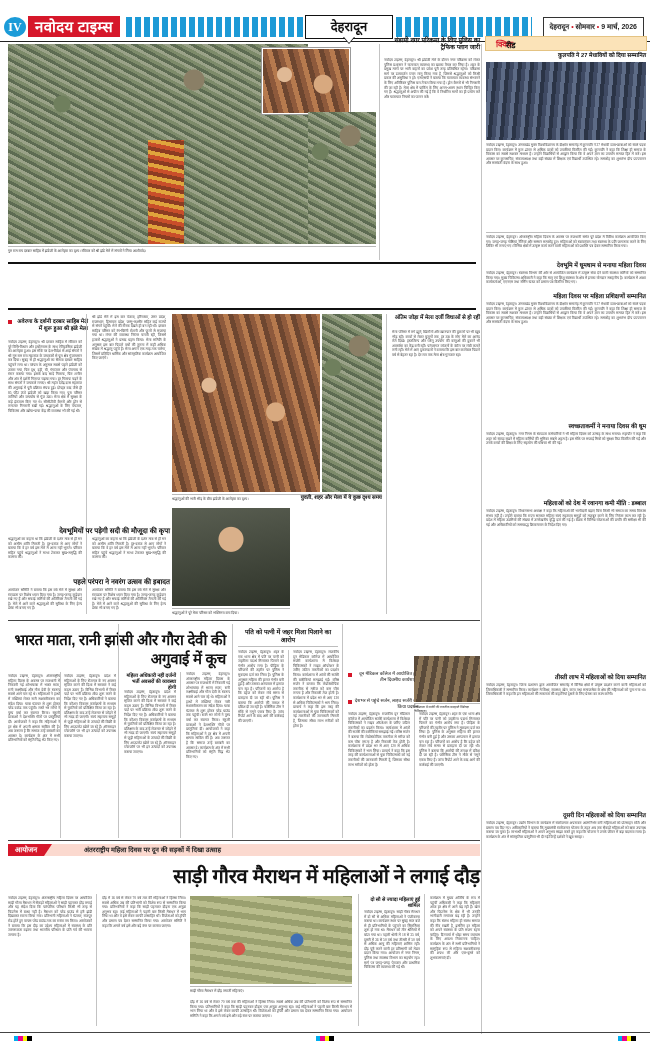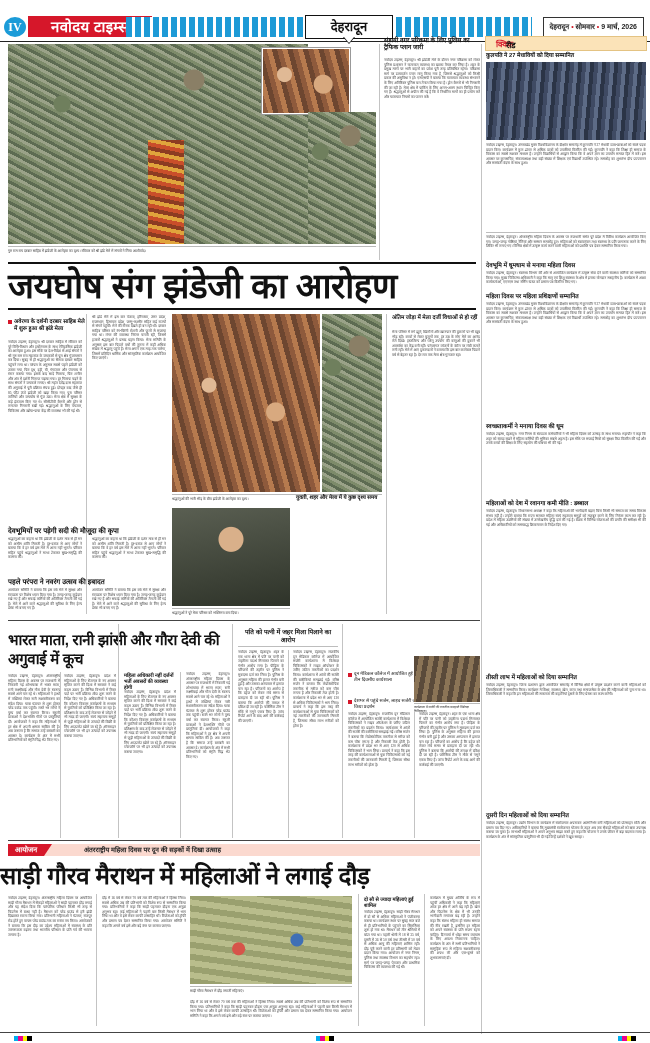--- a/index.html
+++ b/index.html
@@ -6,21 +6,21 @@
   body{font-family:"Liberation Sans", sans-serif;}
   .page{
     position:relative;width:650px;height:1043px;background:#ffffff;
     overflow:hidden;margin:0 auto;
   }
   .masthead{position:absolute;left:0;top:14px;width:650px;height:26px;background:#ffffff;}
   .mh-logo{position:absolute;left:4px;top:3px;width:22px;height:20px;border-radius:50%;
     background:#1b9bd8;color:#fff;font-weight:bold;font-size:12px;text-align:center;line-height:20px;
     font-family:"Liberation Serif",serif;}
   .mh-name{position:absolute;left:28px;top:2px;height:21px;background:#d6172a;color:#fff;
-    font-size:15px;font-weight:bold;padding:0 23px;line-height:21px;letter-spacing:.3px;}
+    font-size:15px;font-weight:bold;padding:0 7px;line-height:21px;letter-spacing:.3px;}
   .mh-bars{position:absolute;top:3px;height:20px;
     background:repeating-linear-gradient(to right,#1d9ad6 0 6px,#ffffff 6px 9px);}
   .mh-bars.l{left:126px;width:180px;}
   .mh-bars.r{right:118px;width:145px;}
   .mh-city{position:absolute;left:305px;top:1px;width:86px;height:22px;border:1px solid #111;
     background:#fff;text-align:center;font-size:13px;font-weight:bold;line-height:22px;color:#111;}
   .mh-city:after{content:"";position:absolute;left:50%;margin-left:-6px;top:21px;
     width:0;height:0;border-left:6px solid transparent;border-right:6px solid transparent;border-top:7px solid #111;}
   .mh-city:before{content:"";position:absolute;left:50%;margin-left:-5px;top:21px;z-index:2;
     width:0;height:0;border-left:5px solid transparent;border-right:5px solid transparent;border-top:6px solid #fff;}
@@ -81,21 +81,21 @@
   .tagband{position:absolute;background:#fbd9cf;height:12px;}
   .tagband span{position:absolute;left:76px;top:1px;font-size:6.6px;font-weight:bold;color:#222;
     font-family:"Liberation Sans",sans-serif;white-space:nowrap;}
 
   .quickhdr{position:absolute;left:485px;top:36px;width:160px;height:13px;background:#fbe3b8;
     border:1px solid #e4c383;}
   .quickhdr span{position:absolute;left:10px;top:1px;font-size:8px;font-weight:bold;color:#111;
     font-family:"Liberation Sans",sans-serif;}
   .quickhdr span i{color:#d6172a;font-style:normal;}
 
-  .sub{position:absolute;font-weight:bold;color:#111;font-family:"Liberation Sans",sans-serif;}
+  .sub{position:absolute;font-weight:bold;color:#111;font-family:"Liberation Sans",sans-serif;text-align:right;}
 
   .bul{position:relative;padding-left:6px;}
   .bul:before{content:"";position:absolute;left:0;top:2px;width:3.5px;height:3.5px;background:#d6172a;}
 
   .colrule{position:absolute;width:.5px;background:#c3c3c3;}
   .hrule{position:absolute;height:.5px;background:#bdbdbd;}
   .hrule.dark{background:#444;height:1px;}
 
   .footmark{position:absolute;bottom:2px;height:5px;width:18px;
     background:linear-gradient(to right,#00aeef 0 4.5px,#ec008c 4.5px 9px,#fff200 9px 13.5px,#000 13.5px 18px);}
@@ -155,21 +155,20 @@
   <div class="sub" style="left:486px;top:500px;width:160px;font-size:6px;line-height:7px;">महिलाओं को देश में रवानगा कमी मीति : डब्बाल</div>
   <div class="txt" style="position:absolute;left:486px;top:509px;width:160px;height:160px;">नवोदय टाइम्स, देहरादून। विधानसभा अध्यक्ष ने कहा कि महिलाओं की भागीदारी बढ़ाए बिना किसी भी समाज का समग्र विकास संभव नहीं है। उन्होंने बताया कि राज्य सरकार महिला स्वयं सहायता समूहों को मजबूत करने के लिए निरंतर काम कर रही है। प्रदेश में महिला उद्यमियों की संख्या में उल्लेखनीय वृद्धि दर्ज की गई है। बैठक में विभिन्न योजनाओं की प्रगति की समीक्षा भी की गई और अधिकारियों को समयबद्ध क्रियान्वयन के निर्देश दिए गए।</div>
 
   <div class="sub" style="left:486px;top:674px;width:160px;font-size:6px;line-height:7px;">तीस्ती लाभ में महिलाओं को दिया सम्मानित</div>
   <div class="txt" style="position:absolute;left:486px;top:683px;width:160px;height:124px;">नवोदय टाइम्स, देहरादून। जिला प्रशासन द्वारा आयोजित समारोह में विभिन्न क्षेत्रों में उत्कृष्ट प्रदर्शन करने वाली महिलाओं को जिलाधिकारी ने सम्मानित किया। कार्यक्रम में शिक्षा, स्वास्थ्य, खेल, कला तथा समाजसेवा के क्षेत्र की महिलाओं को चुना गया था। जिलाधिकारी ने कहा कि इन महिलाओं की सफलता की कहानियां दूसरों के लिए प्रेरणा का काम करेंगी।</div>
 
   <div class="sub" style="left:486px;top:812px;width:160px;font-size:6px;line-height:7px;">दूसरी दिन महिलाओं को दिया सम्मानित</div>
   <div class="txt" style="position:absolute;left:486px;top:821px;width:160px;height:205px;">नवोदय टाइम्स, देहरादून। उद्योग विभाग के कार्यक्रम में स्वरोजगार अपनाकर आत्मनिर्भर बनीं महिलाओं को प्रोत्साहन राशि और प्रमाण पत्र दिए गए। अधिकारियों ने बताया कि मुख्यमंत्री स्वरोजगार योजना के तहत अब तक सैकड़ों महिलाओं को ऋण उपलब्ध कराया जा चुका है। लाभार्थी महिलाओं ने अपने अनुभव साझा करते हुए कहा कि योजना ने उनके जीवन में बड़ा बदलाव लाया है। कार्यक्रम के अंत में सांस्कृतिक प्रस्तुतियां भी दी गईं जिन्हें दर्शकों ने खूब सराहा।</div>
 
   <div class="headrule" style="top:262px;"></div>
-  <div class="mainhead">जयघोष संग झंडेजी का आरोहण</div>
   <div class="headrule" style="top:308px;"></div>
 
   <div class="sub bul" style="left:8px;top:318px;width:74px;font-size:5.6px;line-height:6.6px;">अवेरणा के दर्शनी दरबार साहिब मेले में शुरू हुआ श्री झंडे मेला</div>
   <div class="txt" style="position:absolute;left:8px;top:340px;width:74px;height:182px;">नवोदय टाइम्स, देहरादून। श्री दरबार साहिब में रविवार को पूरे विधि-विधान और हर्षोल्लास के साथ ऐतिहासिक झंडेजी का आरोहण हुआ। इस मौके पर देश-विदेश से आई संगतों ने श्री गुरु राम राय महाराज के जयकारों से पूरा क्षेत्र गुंजायमान कर दिया। सुबह से ही श्रद्धालुओं का सैलाब दरबार साहिब पहुंचने लगा था।
 
 परंपरा के अनुसार सबसे पहले झंडेजी को उतारा गया, फिर दूध, दही, घी, गंगाजल और पंचगव्य से स्नान कराया गया। इसके बाद सादे गिलाफ, फिर शनील और अंत में दर्शनी गिलाफ चढ़ाया गया। हर गिलाफ चढ़ने के साथ संगतों ने जयकारे लगाए।
 
 श्री महंत देवेंद्र दास महाराज की अगुवाई में पूरी प्रक्रिया संपन्न हुई। दोपहर बाद जैसे ही 85 फीट ऊंचे झंडेजी को खड़ा किया गया, पूरा परिसर तालियों और जयघोष से गूंज उठा।
 
 मेला क्षेत्र में सुरक्षा के कड़े इंतजाम किए गए थे। सीसीटीवी कैमरों और ड्रोन से लगातार निगरानी रखी गई। श्रद्धालुओं के लिए पेयजल, चिकित्सा और खोया-पाया केंद्र की व्यवस्था भी की गई थी।</div>
@@ -264,21 +263,21 @@
 
 पुलिस ने बताया कि आरोपी की तलाश में दबिश दी जा रही है। फोरेंसिक टीम ने मौके से नमूने एकत्र किए हैं। जांच रिपोर्ट आने के बाद आगे की कार्रवाई की जाएगी।</div>
 
   <div class="hrule dark" style="left:8px;top:840px;width:472px;"></div>
 
   <div class="tagband" style="left:8px;top:844px;width:472px;">
     <span>अंतरराष्ट्रीय महिला दिवस पर दून की सड़कों में दिखा उत्साह</span>
   </div>
   <div class="tag" style="left:8px;top:844px;">आयोजन</div>
 
-  <div class="sub" style="left:0;top:862px;width:472px;font-size:24px;line-height:28px;letter-spacing:-.3px;white-space:nowrap;">साड़ी गौरव मैराथन में महिलाओं ने लगाई दौड़</div>
+  <div class="sub" style="left:8px;top:862px;width:472px;font-size:20px;line-height:28px;letter-spacing:-.3px;white-space:nowrap;">साड़ी गौरव मैराथन में महिलाओं ने लगाई दौड़</div>
 
   <div class="txt" style="position:absolute;left:8px;top:896px;width:84px;height:128px;">नवोदय टाइम्स, देहरादून। अंतरराष्ट्रीय महिला दिवस पर आयोजित साड़ी गौरव मैराथन में सैकड़ों महिलाओं ने साड़ी पहनकर दौड़ लगाई और यह संदेश दिया कि पारंपरिक परिधान किसी भी तरह से फिटनेस में बाधा नहीं है।
 
 मैराथन को परेड ग्राउंड से हरी झंडी दिखाकर रवाना किया गया। प्रतिभागी महिलाओं ने घंटाघर, राजपुर रोड होते हुए वापस परेड ग्राउंड तक का रास्ता तय किया।
 
 आयोजकों ने बताया कि इस दौड़ का उद्देश्य महिलाओं में स्वास्थ्य के प्रति जागरूकता बढ़ाना तथा भारतीय परिधान के प्रति गर्व की भावना जगाना है।</div>
   <div class="colrule" style="left:96px;top:894px;height:132px;"></div>
   <div class="txt" style="position:absolute;left:102px;top:896px;width:84px;height:128px;">दौड़ में 16 वर्ष से लेकर 70 वर्ष तक की महिलाओं ने हिस्सा लिया। सबसे अधिक उम्र की प्रतिभागी को विशेष रूप से सम्मानित किया गया।
 
 प्रतिभागियों ने कहा कि साड़ी पहनकर दौड़ना एक अनूठा अनुभव रहा। कई महिलाओं ने पहली बार किसी मैराथन में भाग लिया था और वे इसे लेकर काफी उत्साहित थीं।

